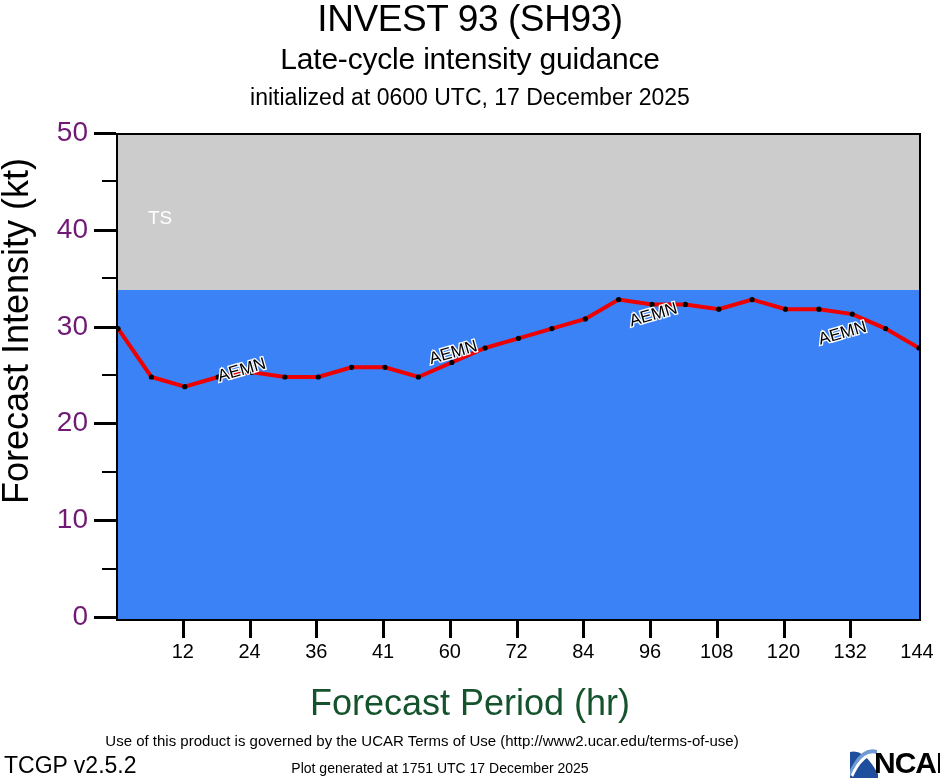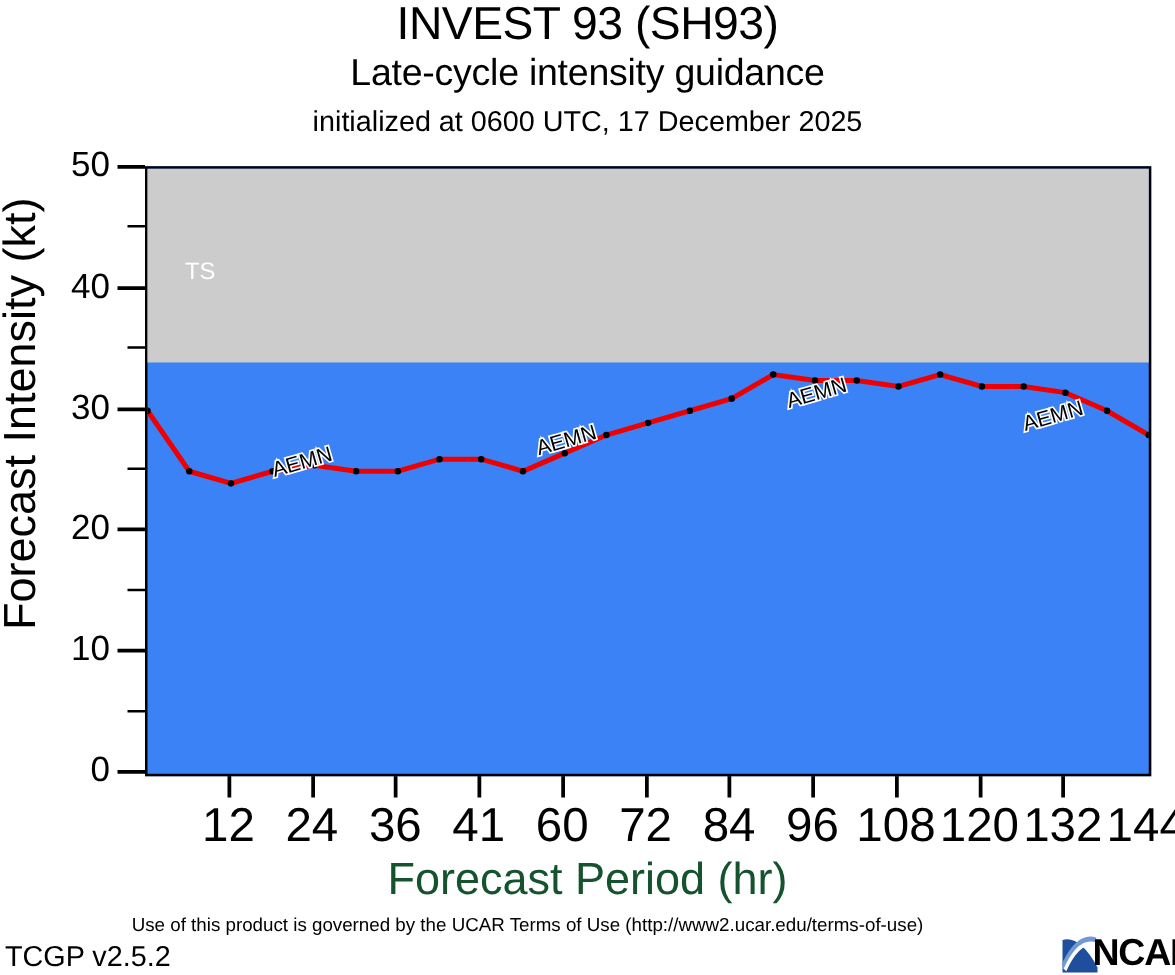--- a/index.html
+++ b/index.html
@@ -95,40 +95,40 @@
     font-size: 36px;
     color: #14532d;
     white-space: nowrap;
   }
   .ytick-label {
     position: absolute;
     right: 0;
     width: 70px;
     text-align: right;
     font-size: 28px;
-    color: #000000;
+    color: #701a75;
     transform: translateY(-17px);
   }
   .ytick-major {
     position: absolute;
     width: 22px;
     height: 3px;
     background: #000;
   }
   .ytick-minor {
     position: absolute;
     width: 14px;
     height: 2px;
     background: #000;
   }
   .xtick-label {
     position: absolute;
     width: 80px;
     text-align: center;
-    font-size: 38px;
+    font-size: 20px;
     color: #000;
     top: 640px;
   }
   .xtick-major {
     position: absolute;
     width: 3px;
     height: 20px;
     background: #000;
     top: 618px;
   }
@@ -275,20 +275,21 @@
           <text x="-52" y="5" font-size="17" font-family="&quot;Liberation Sans&quot;, sans-serif" fill="#000" stroke="#ffffff" stroke-width="2.6" paint-order="stroke">AEMN</text>
         </g>
         <g transform="translate(750.9,190.7) rotate(-16)">
           <text x="-52" y="5" font-size="17" font-family="&quot;Liberation Sans&quot;, sans-serif" fill="#000" stroke="#ffffff" stroke-width="2.6" paint-order="stroke">AEMN</text>
         </g>
       </svg>
   </div>
 
   <div class="footer-terms">Use of this product is governed by the UCAR Terms of Use (http://www2.ucar.edu/terms-of-use)</div>
   <div class="footer-version">TCGP v2.5.2</div>
+  <div class="footer-generated">Plot generated at 1751 UTC   17 December 2025</div>
 
   <svg class="ncar-logo" viewBox="0 0 92 36">
     <path d="M2 34 L2 8 Q16 4 30 30 L30 34 Z" fill="#1f4e9c"></path>
     <path d="M2 30 Q14 2 29 7 L29 12 Q16 9 5 33 Z" fill="#ffffff"></path>
     <path d="M2 33 Q14 5 29 10 L29 6 Q14 1 2 26 Z" fill="#6f9ad3"></path>
   </svg>
   <div class="ncar-text">NCAR</div>
 
 </div>
 

